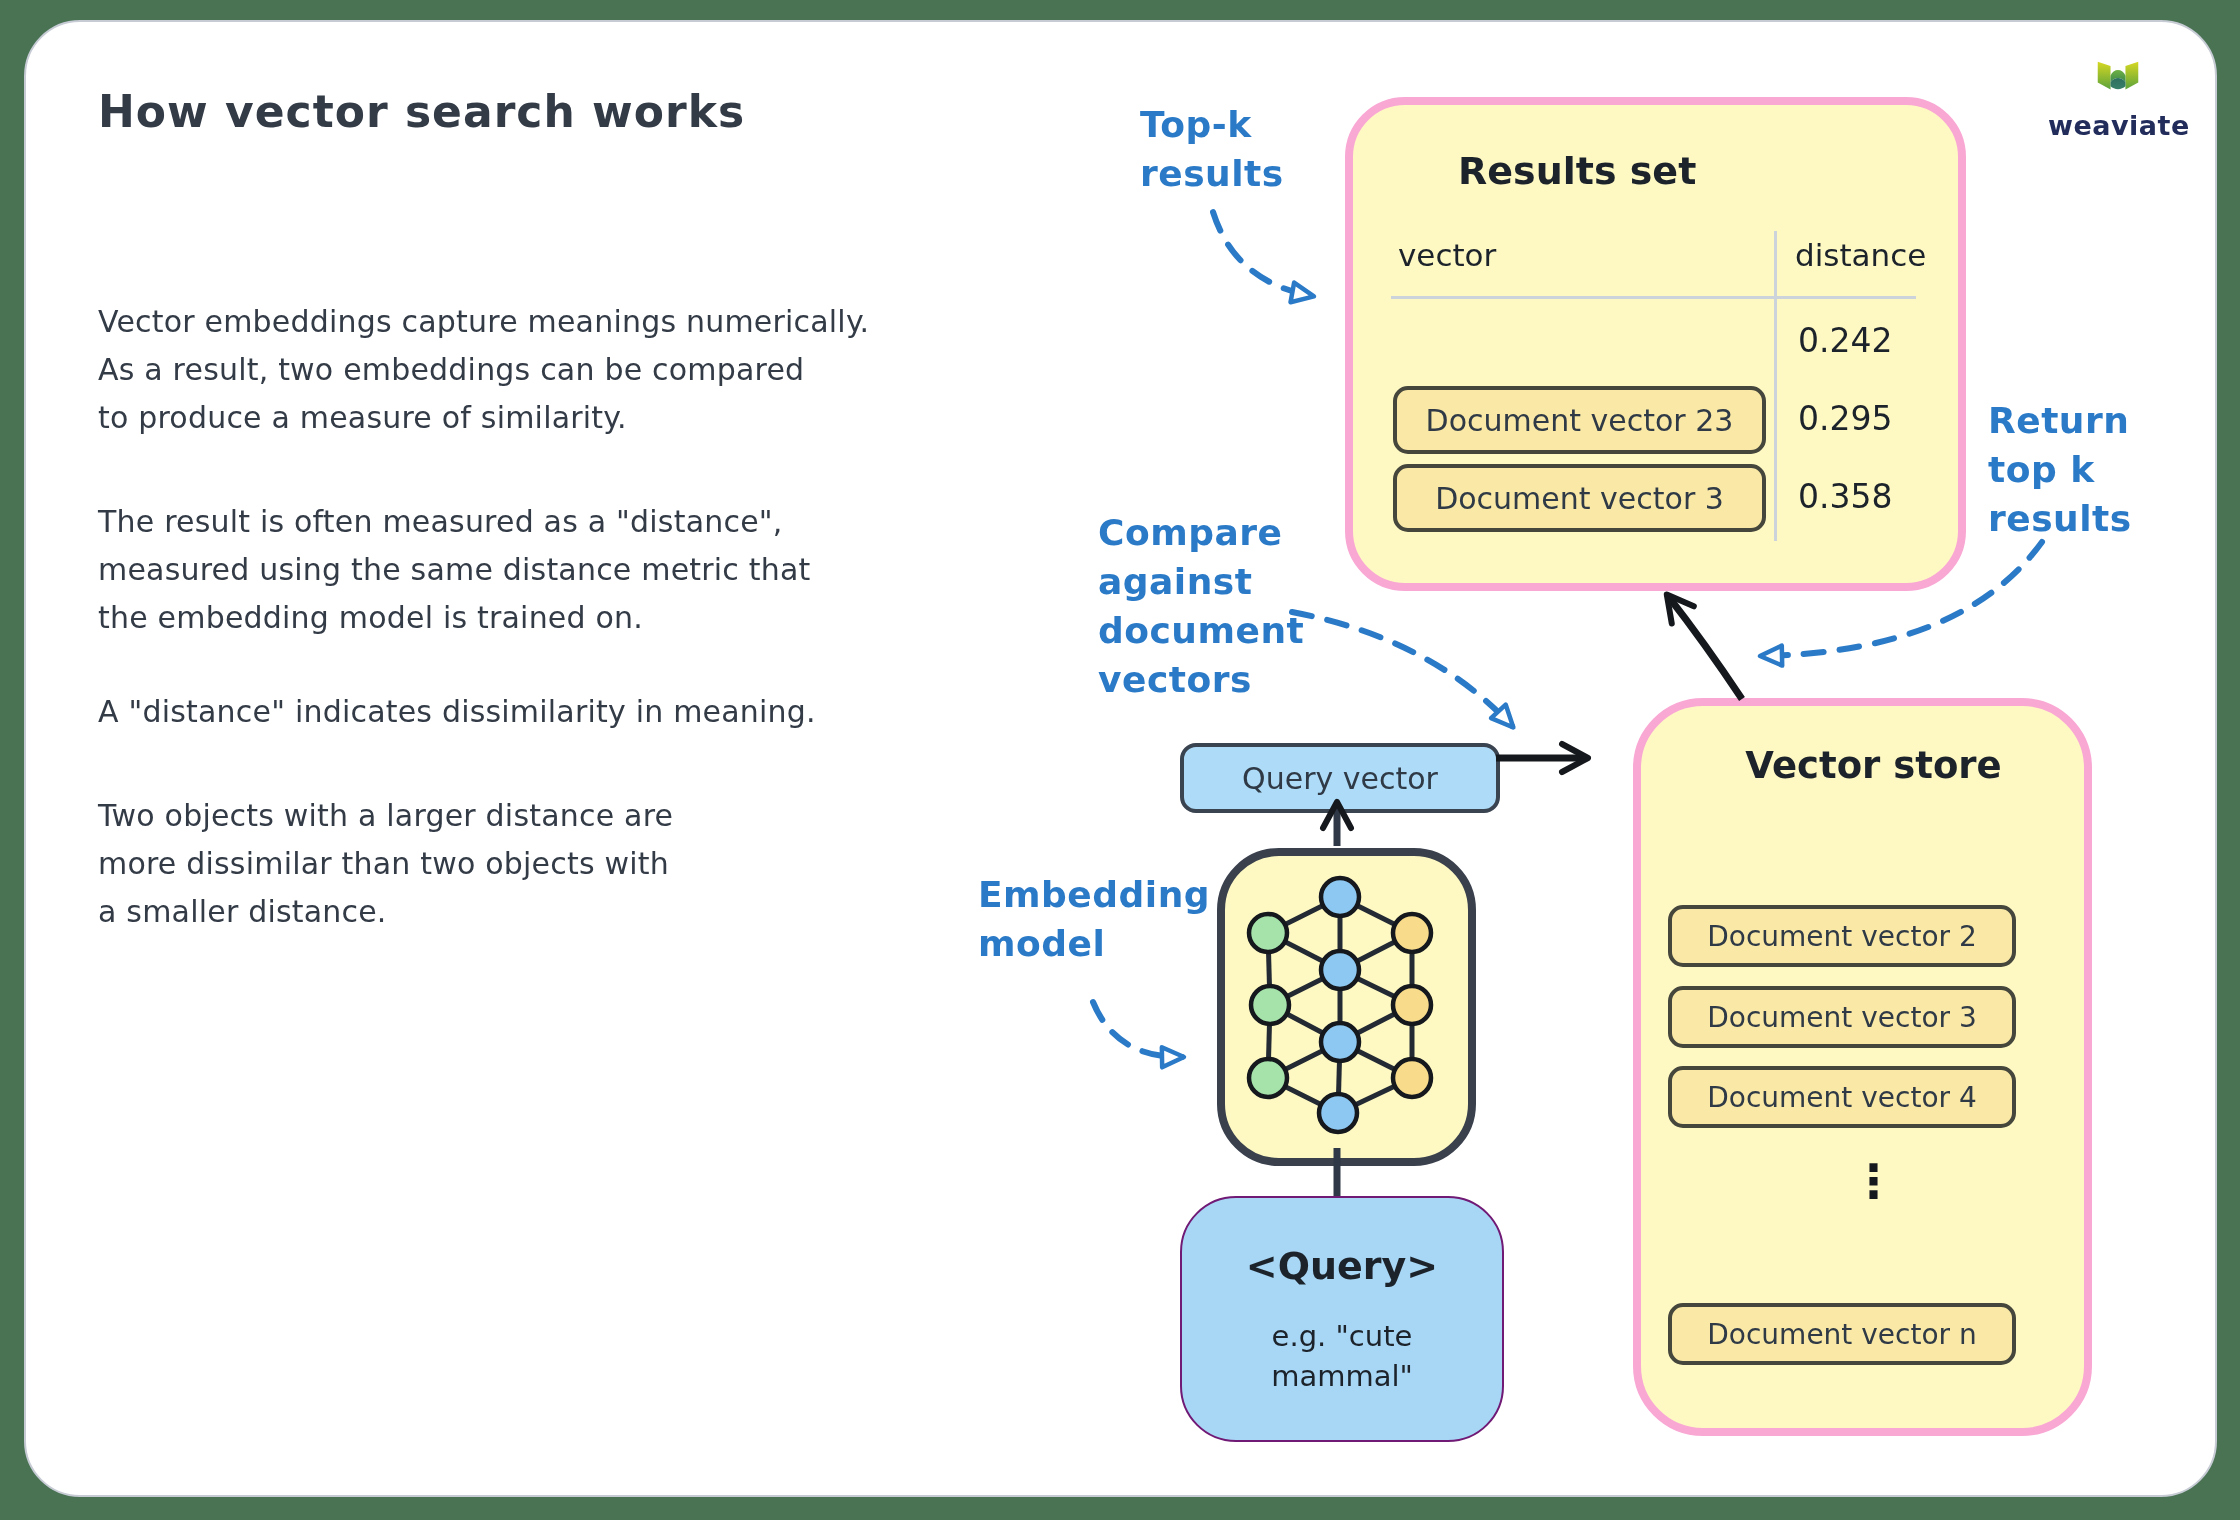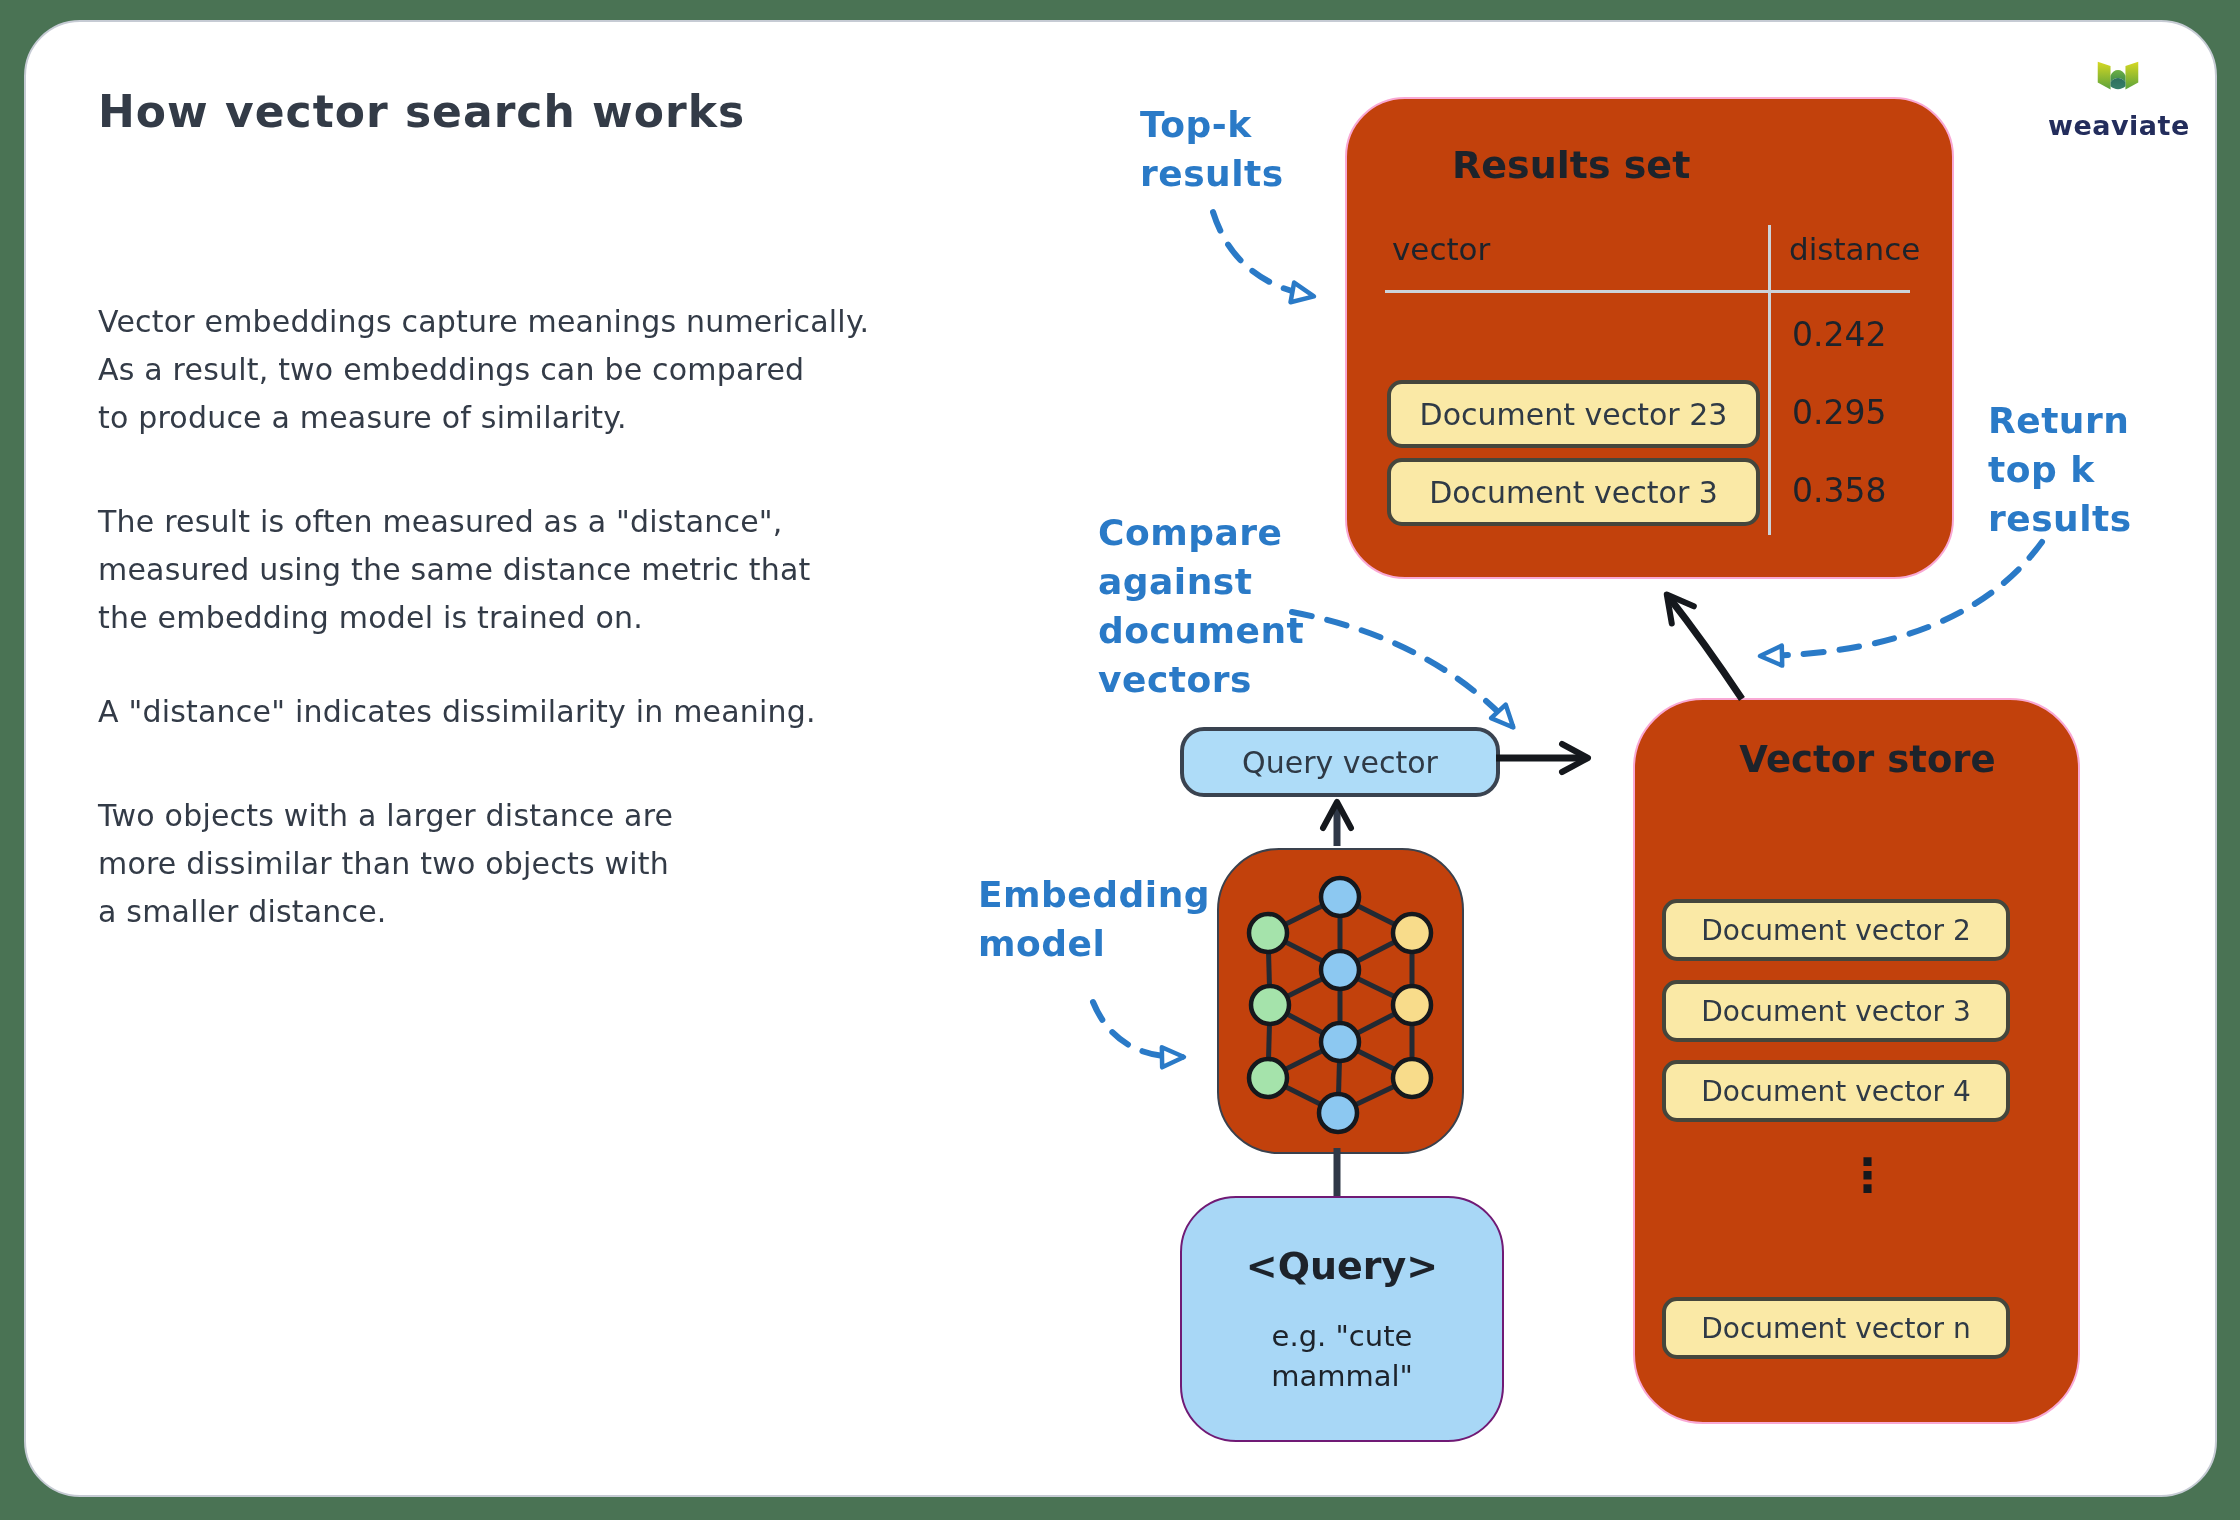--- a/index.html
+++ b/index.html
@@ -4,28 +4,28 @@
 <style>
   html,body{margin:0;padding:0;background:#4a7354;}
   .stage{position:relative;width:2240px;height:1520px;background:#4a7354;overflow:hidden;
          font-family:"DejaVu Sans",sans-serif;color:#2f3a46;}
   .card{position:absolute;left:24px;top:20px;width:2189px;height:1473px;background:#ffffff;
         border:2px solid #c6cbd4;border-radius:56px;}
   .abs{position:absolute;}
   .title{font-size:44px;font-weight:600;letter-spacing:1px;color:#333b47;}
   .para{font-size:30px;line-height:48px;color:#333b47;letter-spacing:0.2px;}
   .bluenote{font-size:36px;line-height:49px;font-weight:600;color:#2a7ac7;letter-spacing:0.5px;}
-  .bigbox{position:absolute;background:#c2410c;border:2px solid #f9a8d4;}
+  .bigbox{position:absolute;background:#fef9c3;border:8px solid #f9a8d4;}
   .box-title{position:absolute;width:100%;text-align:center;font-size:37px;font-weight:600;color:#1d232b;}
   .pill{position:absolute;display:flex;align-items:center;justify-content:center;
         background:#fae9a6;border:4px solid #45463c;border-radius:15px;
         font-size:30px;font-weight:500;color:#2f3a46;}
   .pill-blue{position:absolute;display:flex;align-items:center;justify-content:center;
-        background:#aedcf8;border:4px solid #3a4350;border-radius:24px;
-        font-size:30px;font-weight:500;color:#2f3a46;}
+        background:#aedcf8;border:4px solid #3a4350;border-radius:16px;
+        font-size:30px;font-weight:500;color:#2f3a46;margin-top:16px;}
   .colhdr{position:absolute;font-size:31px;color:#1d232b;}
   .dist{position:absolute;font-size:33px;color:#1d232b;}
   .rule{position:absolute;background:#ccd3da;}
   .ellipsis{position:absolute;width:100%;text-align:center;font-size:46px;font-weight:700;
         color:#15181d;line-height:1;}
   .querybox{position:absolute;background:#a8d7f6;border:2px solid #701a75;border-radius:56px;text-align:center;}
   .qtitle{margin-top:46px;font-size:38px;font-weight:600;color:#1d232b;}
   .qexample{margin-top:28px;font-size:29px;line-height:40px;color:#1d232b;}
   .logo{position:absolute;left:2048px;top:58px;width:140px;text-align:center;}
   .logo-text{margin-top:2px;font-size:27px;font-weight:600;color:#232d5c;letter-spacing:0.5px;}

